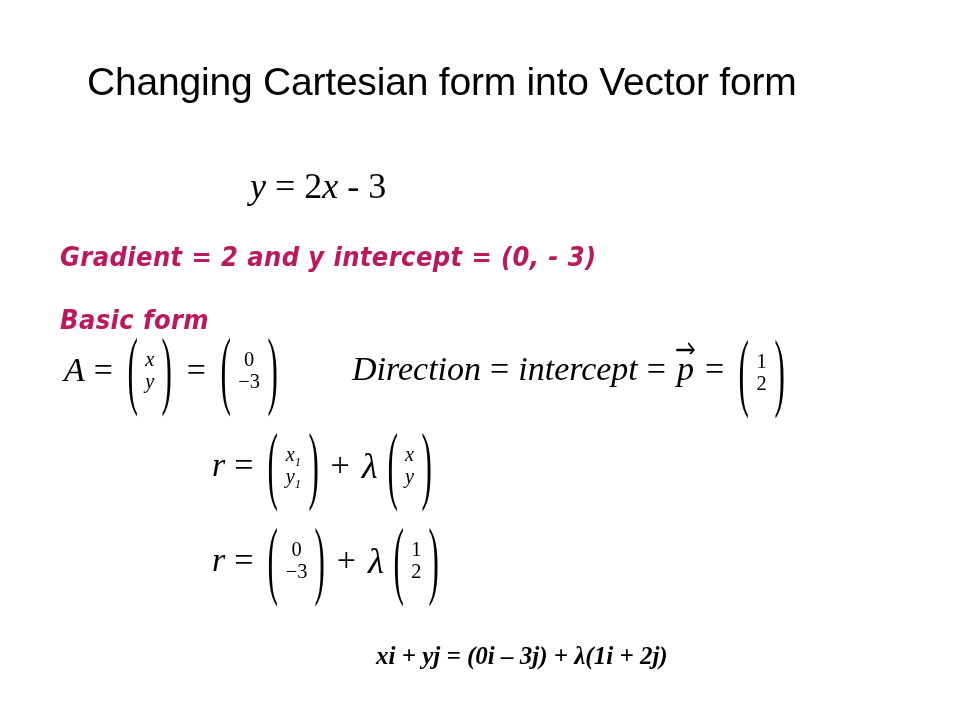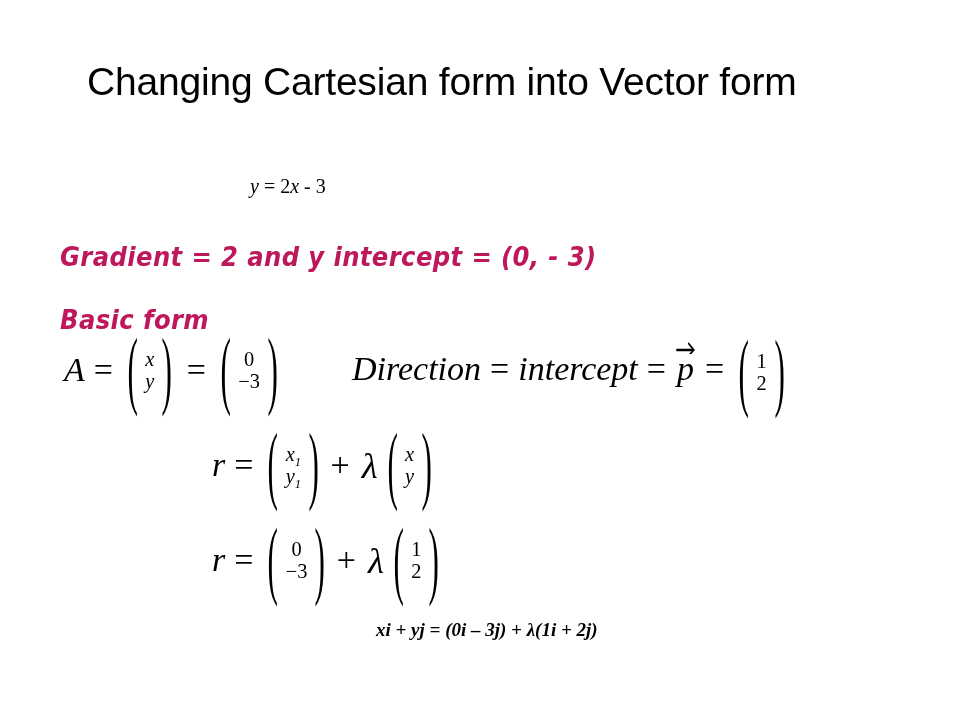--- a/index.html
+++ b/index.html
@@ -38,21 +38,21 @@
     margin-left: 23px;
   }
 
   
   #cartesian-equation {
     position: absolute;
     left: 250px;
     top: 170px;
     font-family: "Liberation Serif", "DejaVu Serif", serif;
     font-style: italic;
-    font-size: 20px;
+    font-size: 36px;
     line-height: 32px;
     white-space: nowrap;
   }
   #cartesian-equation .op {
     font-style: normal;
   }
 
   
   .comic-line {
     position: absolute;
@@ -155,25 +155,25 @@
     top: -0.30em;
     height: 0.42em;
     pointer-events: none;
   }
   .vecarrow .arrow svg { display: block; width: 100%; height: 100%; }
 
   
   #basic-unit-formula {
     position: absolute;
     left: 376px;
-    top: 615px;
+    top: 641px;
     font-family: "Liberation Serif", "DejaVu Serif", serif;
     font-style: italic;
     font-weight: bold;
-    font-size: 19px;
+    font-size: 25px;
     line-height: 30px;
     white-space: nowrap;
   }
 </style>
 </head>
 <body>
 
 <div class="slide">
 
   <div id="slide-title">Changing Cartesian form into Vector form</div>

